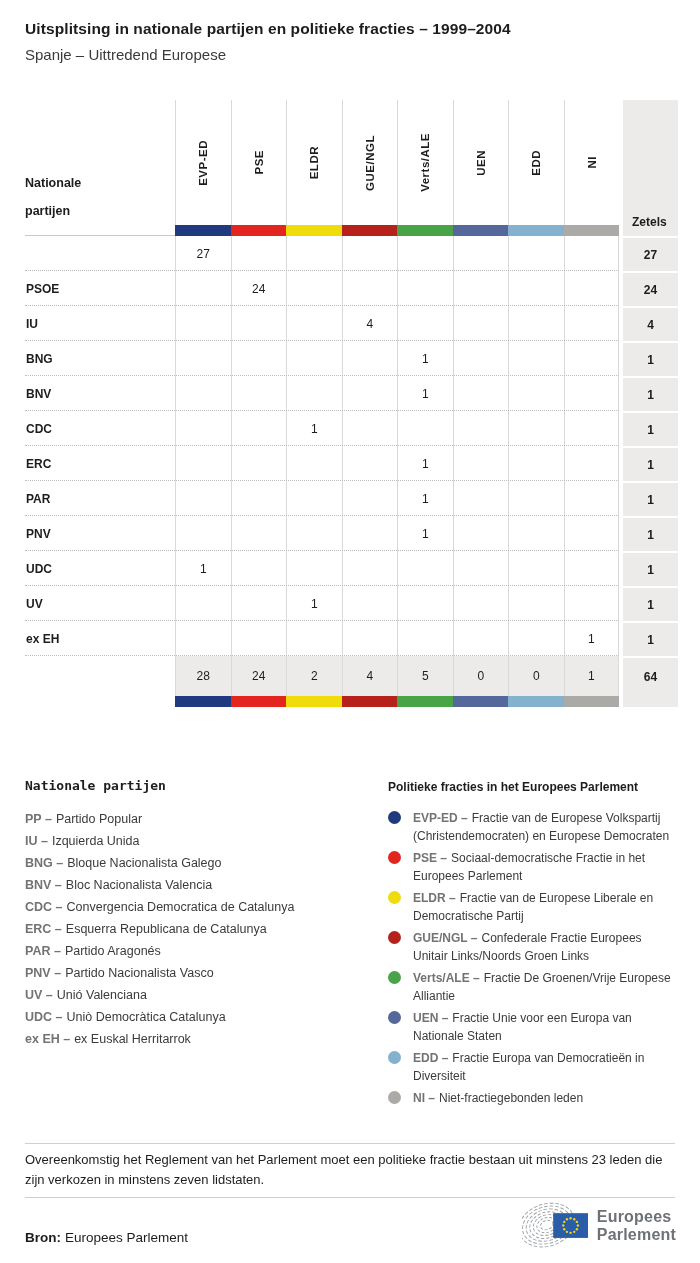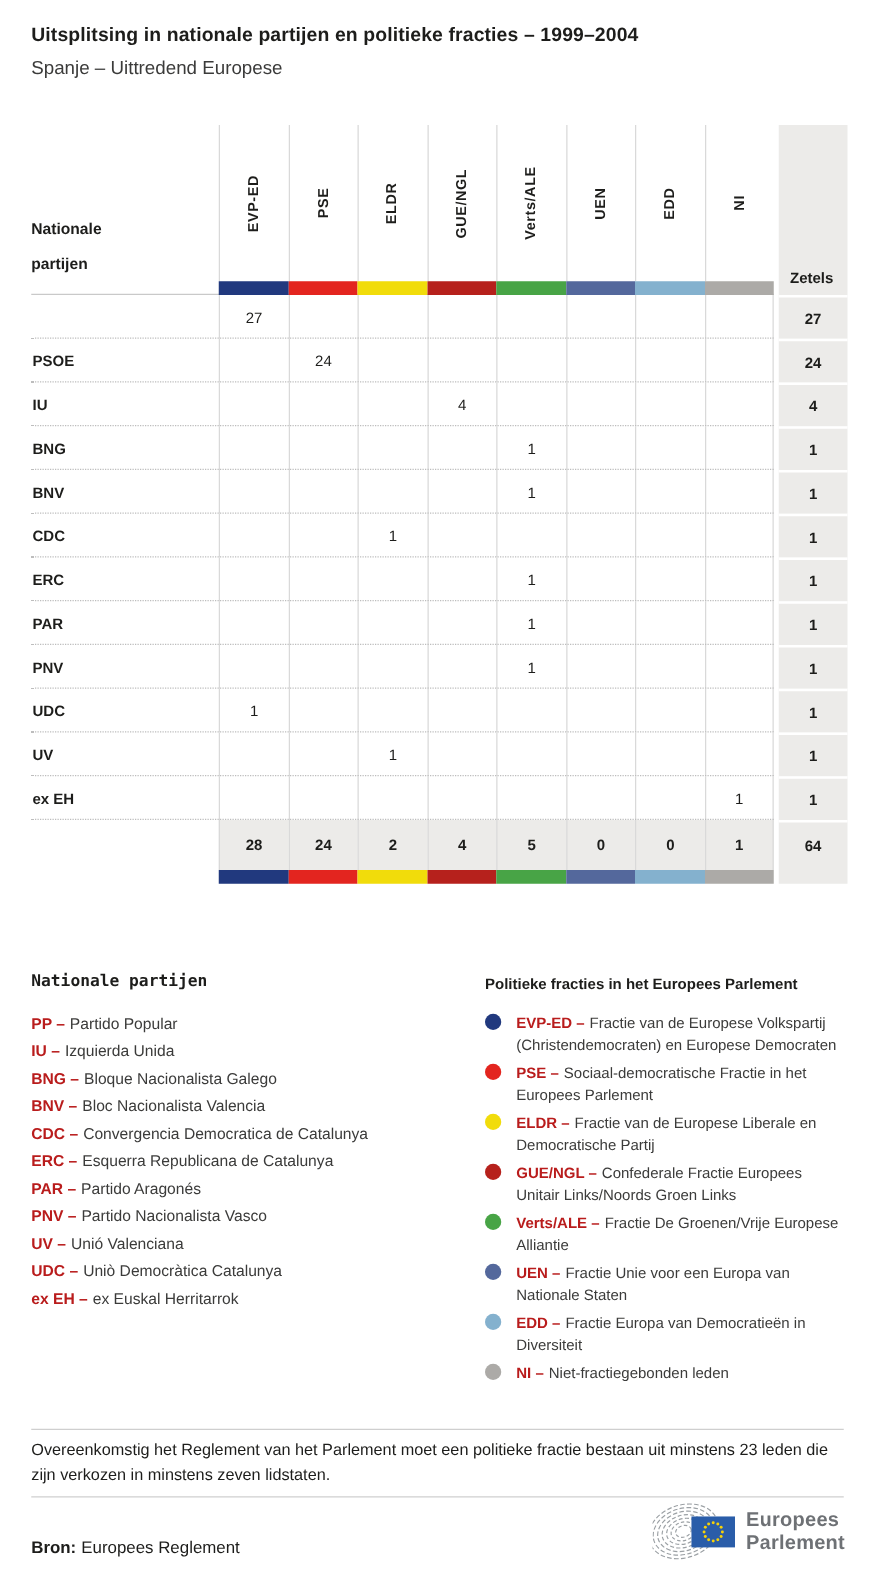--- a/index.html
+++ b/index.html
@@ -59,38 +59,38 @@
     grid-column: 1;
     display: flex; align-items: center;
     font-weight: bold; font-size: 12px; padding-left: 1px;
   }
   .cell {
     border-left: 1px solid #D9D9D9;
     display: flex; align-items: center; justify-content: center;
     font-size: 12px; color: #1D1D1B;
   }
   .cell.last { border-right: 1px solid #D9D9D9; }
-  .total-cell { background: #ECEBE9; font-weight: bold; }
+  .total-cell { background: #ECEBE9; font-weight: normal; }
   .dotline { grid-column: 1 / 10; align-self: end; height: 0; border-bottom: 1px dotted #BDBDBD; }
   .z-cell {
     grid-column: 11; background: #ECEBE9; border-top: 2px solid #ffffff;
     display: flex; align-items: center; justify-content: center;
     font-weight: bold; font-size: 12px;
   }
   .z-fill { grid-column: 11; grid-row: 16; background: #ECEBE9; }
 
   
   .legend { position: absolute; left: 25px; top: 778px; width: 652px; display: flex; }
   .legend-left { width: 363px; }
   .legend-left h3 {
     margin: 0 0 15px 0; font-family: "DejaVu Sans Mono", "Liberation Mono", monospace;
     font-size: 13px; font-weight: bold; color: #1D1D1B;
   }
   .party-item { font-size: 12.5px; line-height: 22px; white-space: nowrap; }
-  .abbr { font-weight: bold; color: #b91c1c; margin-right: 4px; }
+  .abbr { font-weight: bold; color: #737373; margin-right: 4px; }
   .nm { color: #3B3B3A; }
   .legend-right { width: 289px; }
   .legend-right h3 { margin: 2px 0 15px 0; font-size: 12px; font-weight: bold; color: #1D1D1B; }
   .group-item { display: flex; gap: 12px; margin-bottom: 4px; }
   .dot { width: 13px; height: 13px; border-radius: 50%; flex: none; margin-top: 2px; }
   .group-item p { margin: 0; font-size: 12px; line-height: 18px; width: 264px; color: #3B3B3A; }
 
   
   .rule { position: absolute; left: 25px; width: 650px; height: 0; border-top: 1px solid #CFCFCF; }
   #rule1 { top: 1143px; }
@@ -359,21 +359,21 @@
         </div>
       </div>
   </div>
 </div>
 
 <div class="rule" id="rule1"></div>
 <p class="note">Overeenkomstig het Reglement van het Parlement moet een politieke fractie bestaan uit minstens 23 leden die zijn verkozen in minstens zeven lidstaten.</p>
 <div class="rule" id="rule2"></div>
 
 <div class="source-label">
-  <b>Bron:</b><span>Europees Reglement</span>
+  <b>Bron:</b><span>Europees Parlement</span>
 </div>
 
 <div class="ep-logo">
   <svg width="74" height="48" viewBox="0 0 74 48">
     <g fill="none" stroke="#9BA0A4" stroke-width="1" transform="rotate(-18 27 23)">
       <ellipse cx="27" cy="23" rx="7" ry="5" stroke-dasharray="3 2"></ellipse>
       <ellipse cx="27" cy="23" rx="11" ry="8" stroke-dasharray="3 2"></ellipse>
       <ellipse cx="27" cy="23" rx="15" ry="11" stroke-dasharray="3.5 2"></ellipse>
       <ellipse cx="27" cy="23" rx="19" ry="14" stroke-dasharray="3.5 2"></ellipse>
       <ellipse cx="27" cy="23" rx="23" ry="17" stroke-dasharray="4 2"></ellipse>

